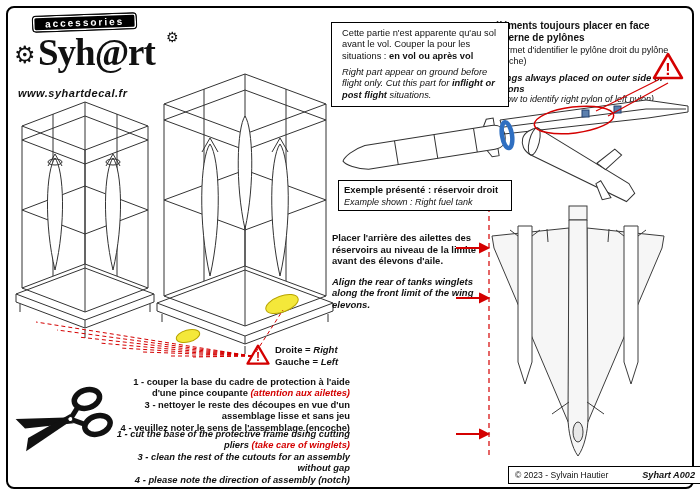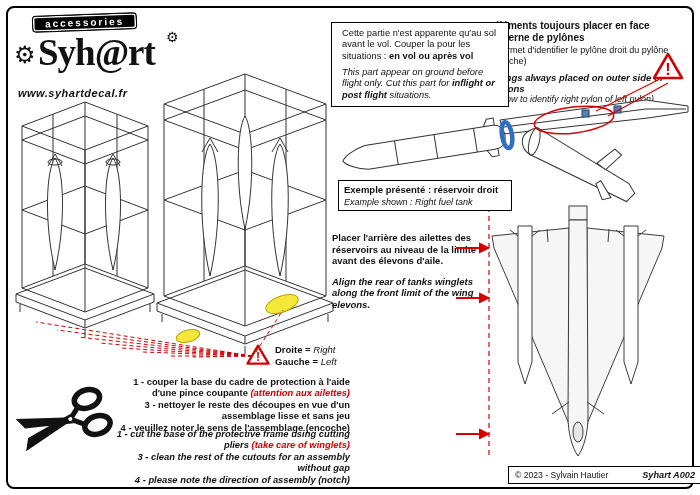--- a/index.html
+++ b/index.html
@@ -26,21 +26,21 @@
   .example-box{left:338px;top:180px;width:162px;border:1.2px solid #000;background:#fff;padding:3px 5px;z-index:4;}
   .example-box .fr{font-weight:bold;font-size:9.5px;}
   .example-box .en{font-style:italic;font-size:9px;margin-top:2px;}
   .align-note{left:332px;top:232px;width:150px;}
   .align-note .fr{font-weight:bold;font-size:9.5px;line-height:1.22;}
   .align-note .en{font-weight:bold;font-style:italic;font-size:9.5px;line-height:1.22;margin-top:9px;}
   
   .sides-block{left:246px;top:344px;width:130px;display:flex;gap:5px;align-items:flex-start;}
   .sides-lines{font-size:9.5px;line-height:1.25;}
   .side-fr{font-weight:bold;}
-  .side-en{font-style:italic;font-weight:normal;}
+  .side-en{font-style:italic;font-weight:bold;}
   
   .steps-fr{left:116px;top:376px;width:234px;font-size:9.4px;font-weight:bold;line-height:1.18;}
   .steps-en{left:116px;top:428px;width:234px;font-size:9.4px;font-weight:bold;font-style:italic;line-height:1.18;}
   .steps-fr div,.steps-en div{margin-bottom:1px;text-align:right;}
   .red-note{color:#d40000;font-style:italic;}
   
   .footer{left:508px;top:466px;width:180px;height:16px;border:1.2px solid #000;background:#fff;display:flex;align-items:center;justify-content:space-between;padding:0 6px;font-size:8.6px;z-index:6;}
   .footer .ref{font-weight:bold;font-style:italic;font-size:9.2px;}
   .overlay{left:0;top:0;z-index:5;pointer-events:none;}
 </style>
@@ -105,21 +105,21 @@
       <ellipse cx="132" cy="240" rx="17" ry="8" fill="#f4e83a" stroke="#b8a400" transform="rotate(-20 132 240)"></ellipse>
       <ellipse cx="38" cy="272" rx="12" ry="6" fill="#f4e83a" stroke="#b8a400" transform="rotate(-15 38 272)"></ellipse>
     </g>
   </svg>
 
   <div class="abs ground-note">
     <div>
       <span>Cette partie n'est apparente qu'au sol avant le vol. Couper la pour les situations : </span><b>en vol ou après vol</b>
     </div>
     <div class="en">
-      <span>This part appear on ground before flight only. Cut this part for </span><b>inflight or post flight</b><span> situations.</span>
+      <span>Right part appear on ground before flight only. Cut this part for </span><b>inflight or post flight</b><span> situations.</span>
     </div>
   </div>
 
   <div class="abs pylon-note">
     <div class="fr-b">éléments toujours placer en face externe de pylônes</div>
     <div class="fr-p">(permet d'identifier le pylône droit du pylône gauche)</div>
     <div class="en-b">things always placed on outer side of pylons</div>
     <div class="en-p">(allow to identify right pylon of left pylon)</div>
   </div>
 

